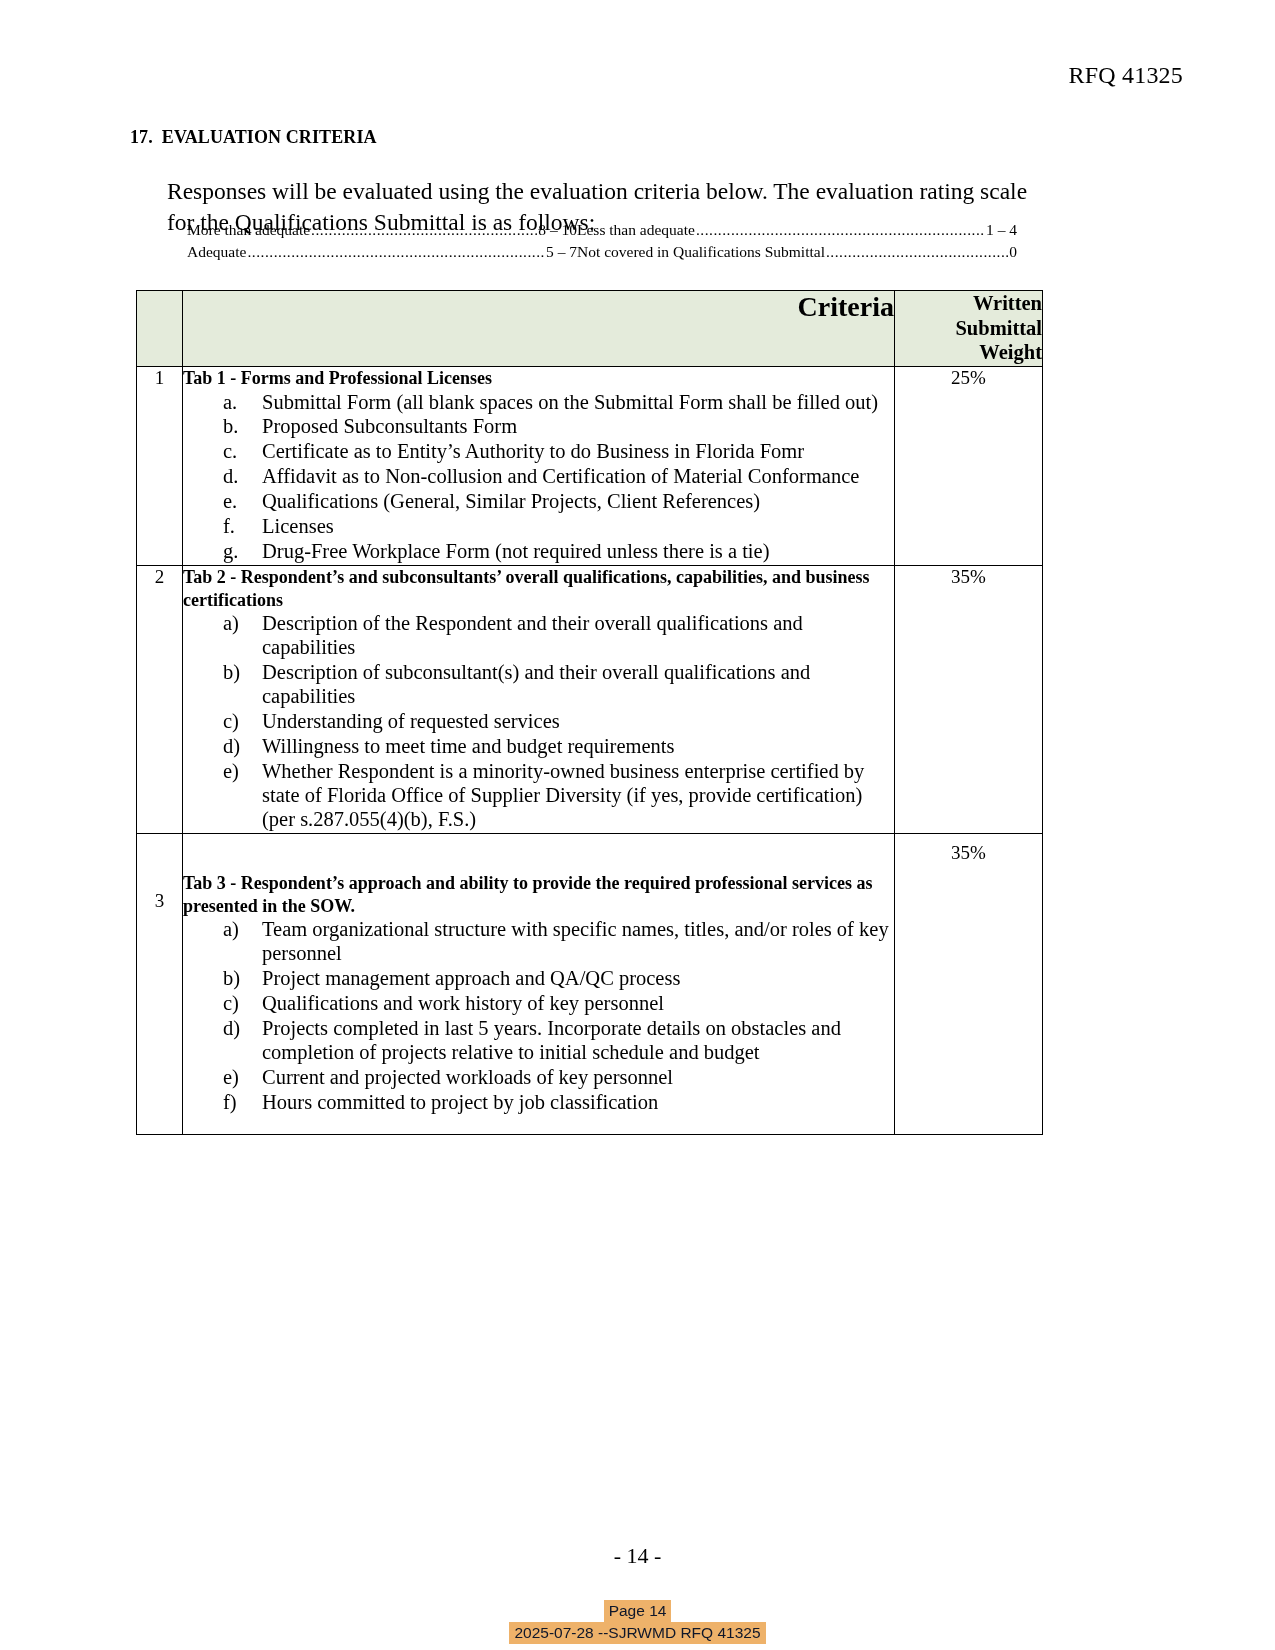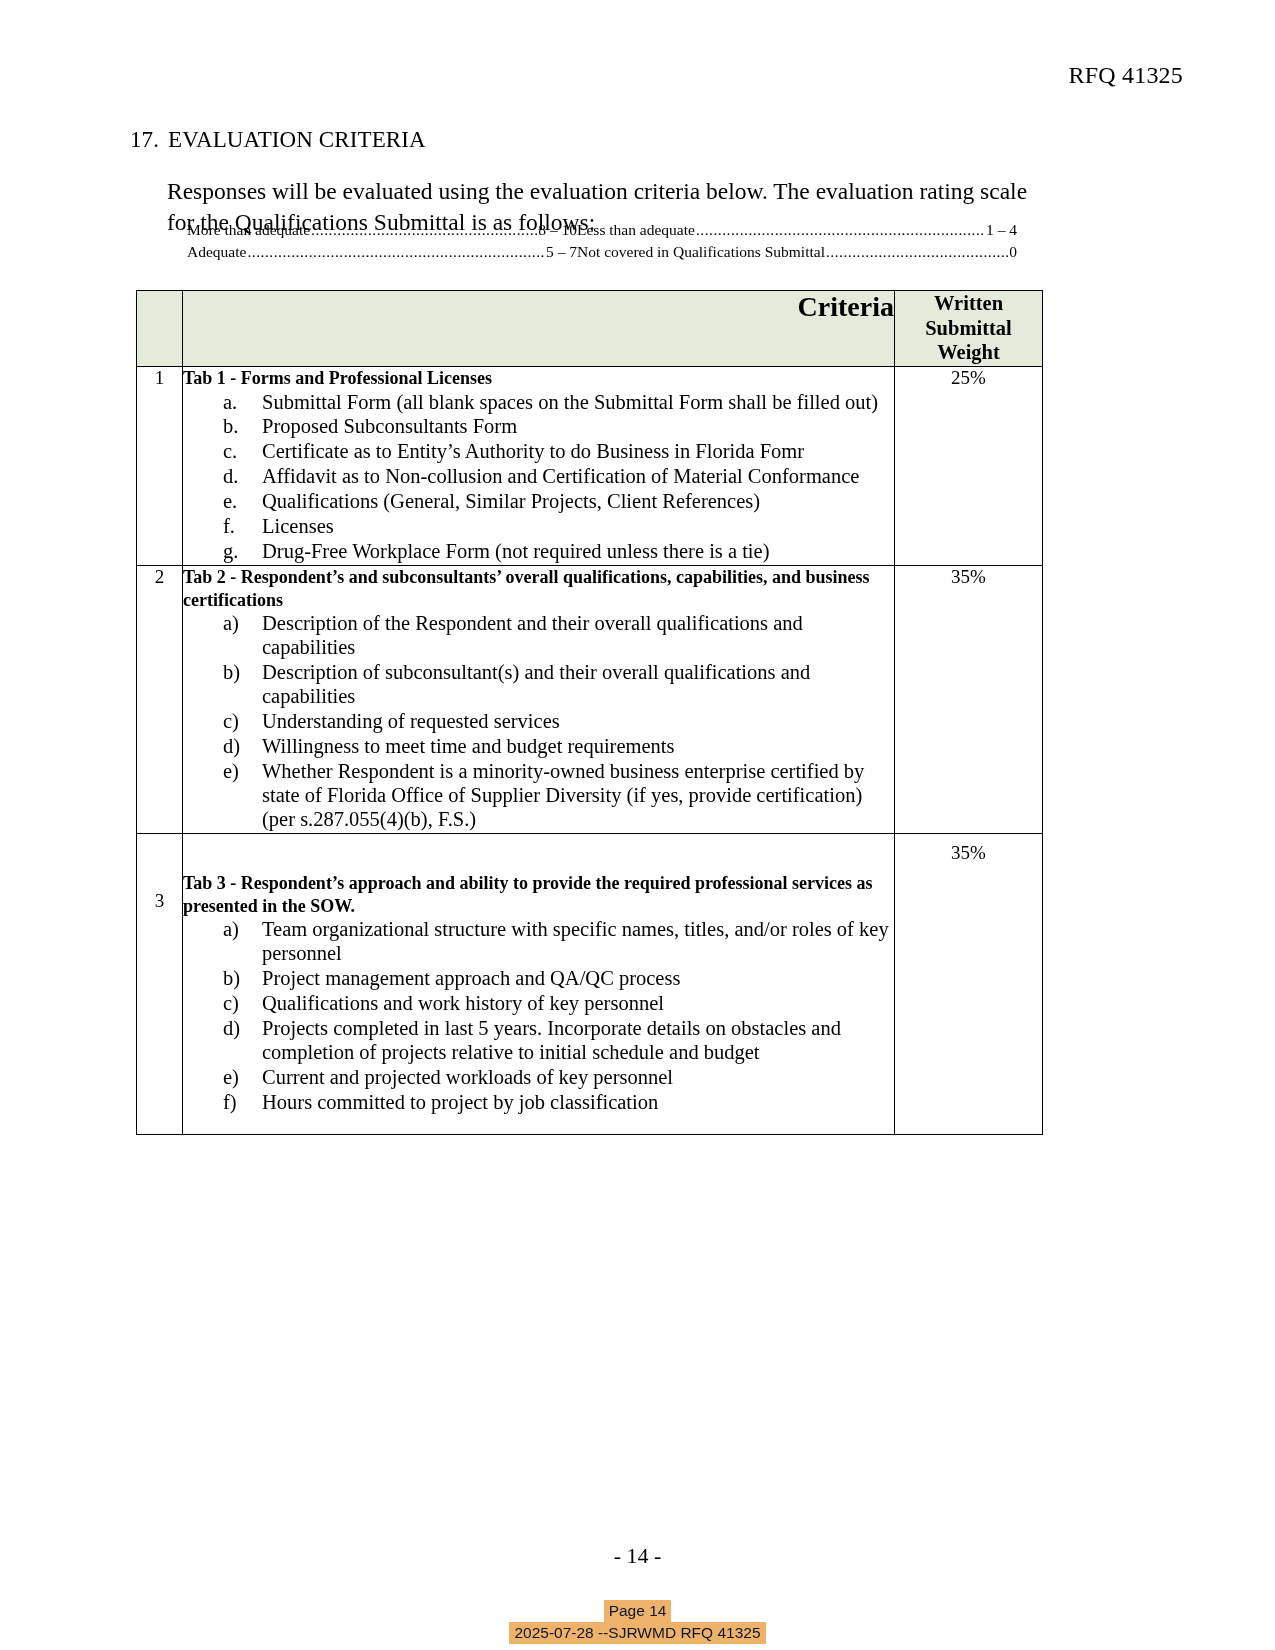--- a/index.html
+++ b/index.html
@@ -29,22 +29,22 @@
     right: 92px;
     font-size: 24px;
     letter-spacing: .2px;
   }
 
   
   .section-heading {
     position: absolute;
     top: 127px;
     left: 130px;
-    font-size: 23px;
-    font-weight: normal;
+    font-size: 18px;
+    font-weight: bold;
     letter-spacing: .1px;
   }
   .section-heading .num { margin-right: 9px; }
 
   
   .intro {
     position: absolute;
     top: 176px;
     left: 167px;
     width: 866px;
@@ -100,21 +100,21 @@
     font-size: 28px;
     font-weight: bold;
     padding: 8px 0 0 8px;
     height: 76px;
     box-sizing: border-box;
     text-align: right;
   }
   .hdr-weight {
     font-size: 20.5px;
     font-weight: bold;
-    text-align: center;
+    text-align: right;
     line-height: 1.2;
     padding: 8px 4px 0 4px;
     height: 76px;
     box-sizing: border-box;
   }
 
   .cell-idx {
     font-size: 19px;
     text-align: center;
     vertical-align: middle;

